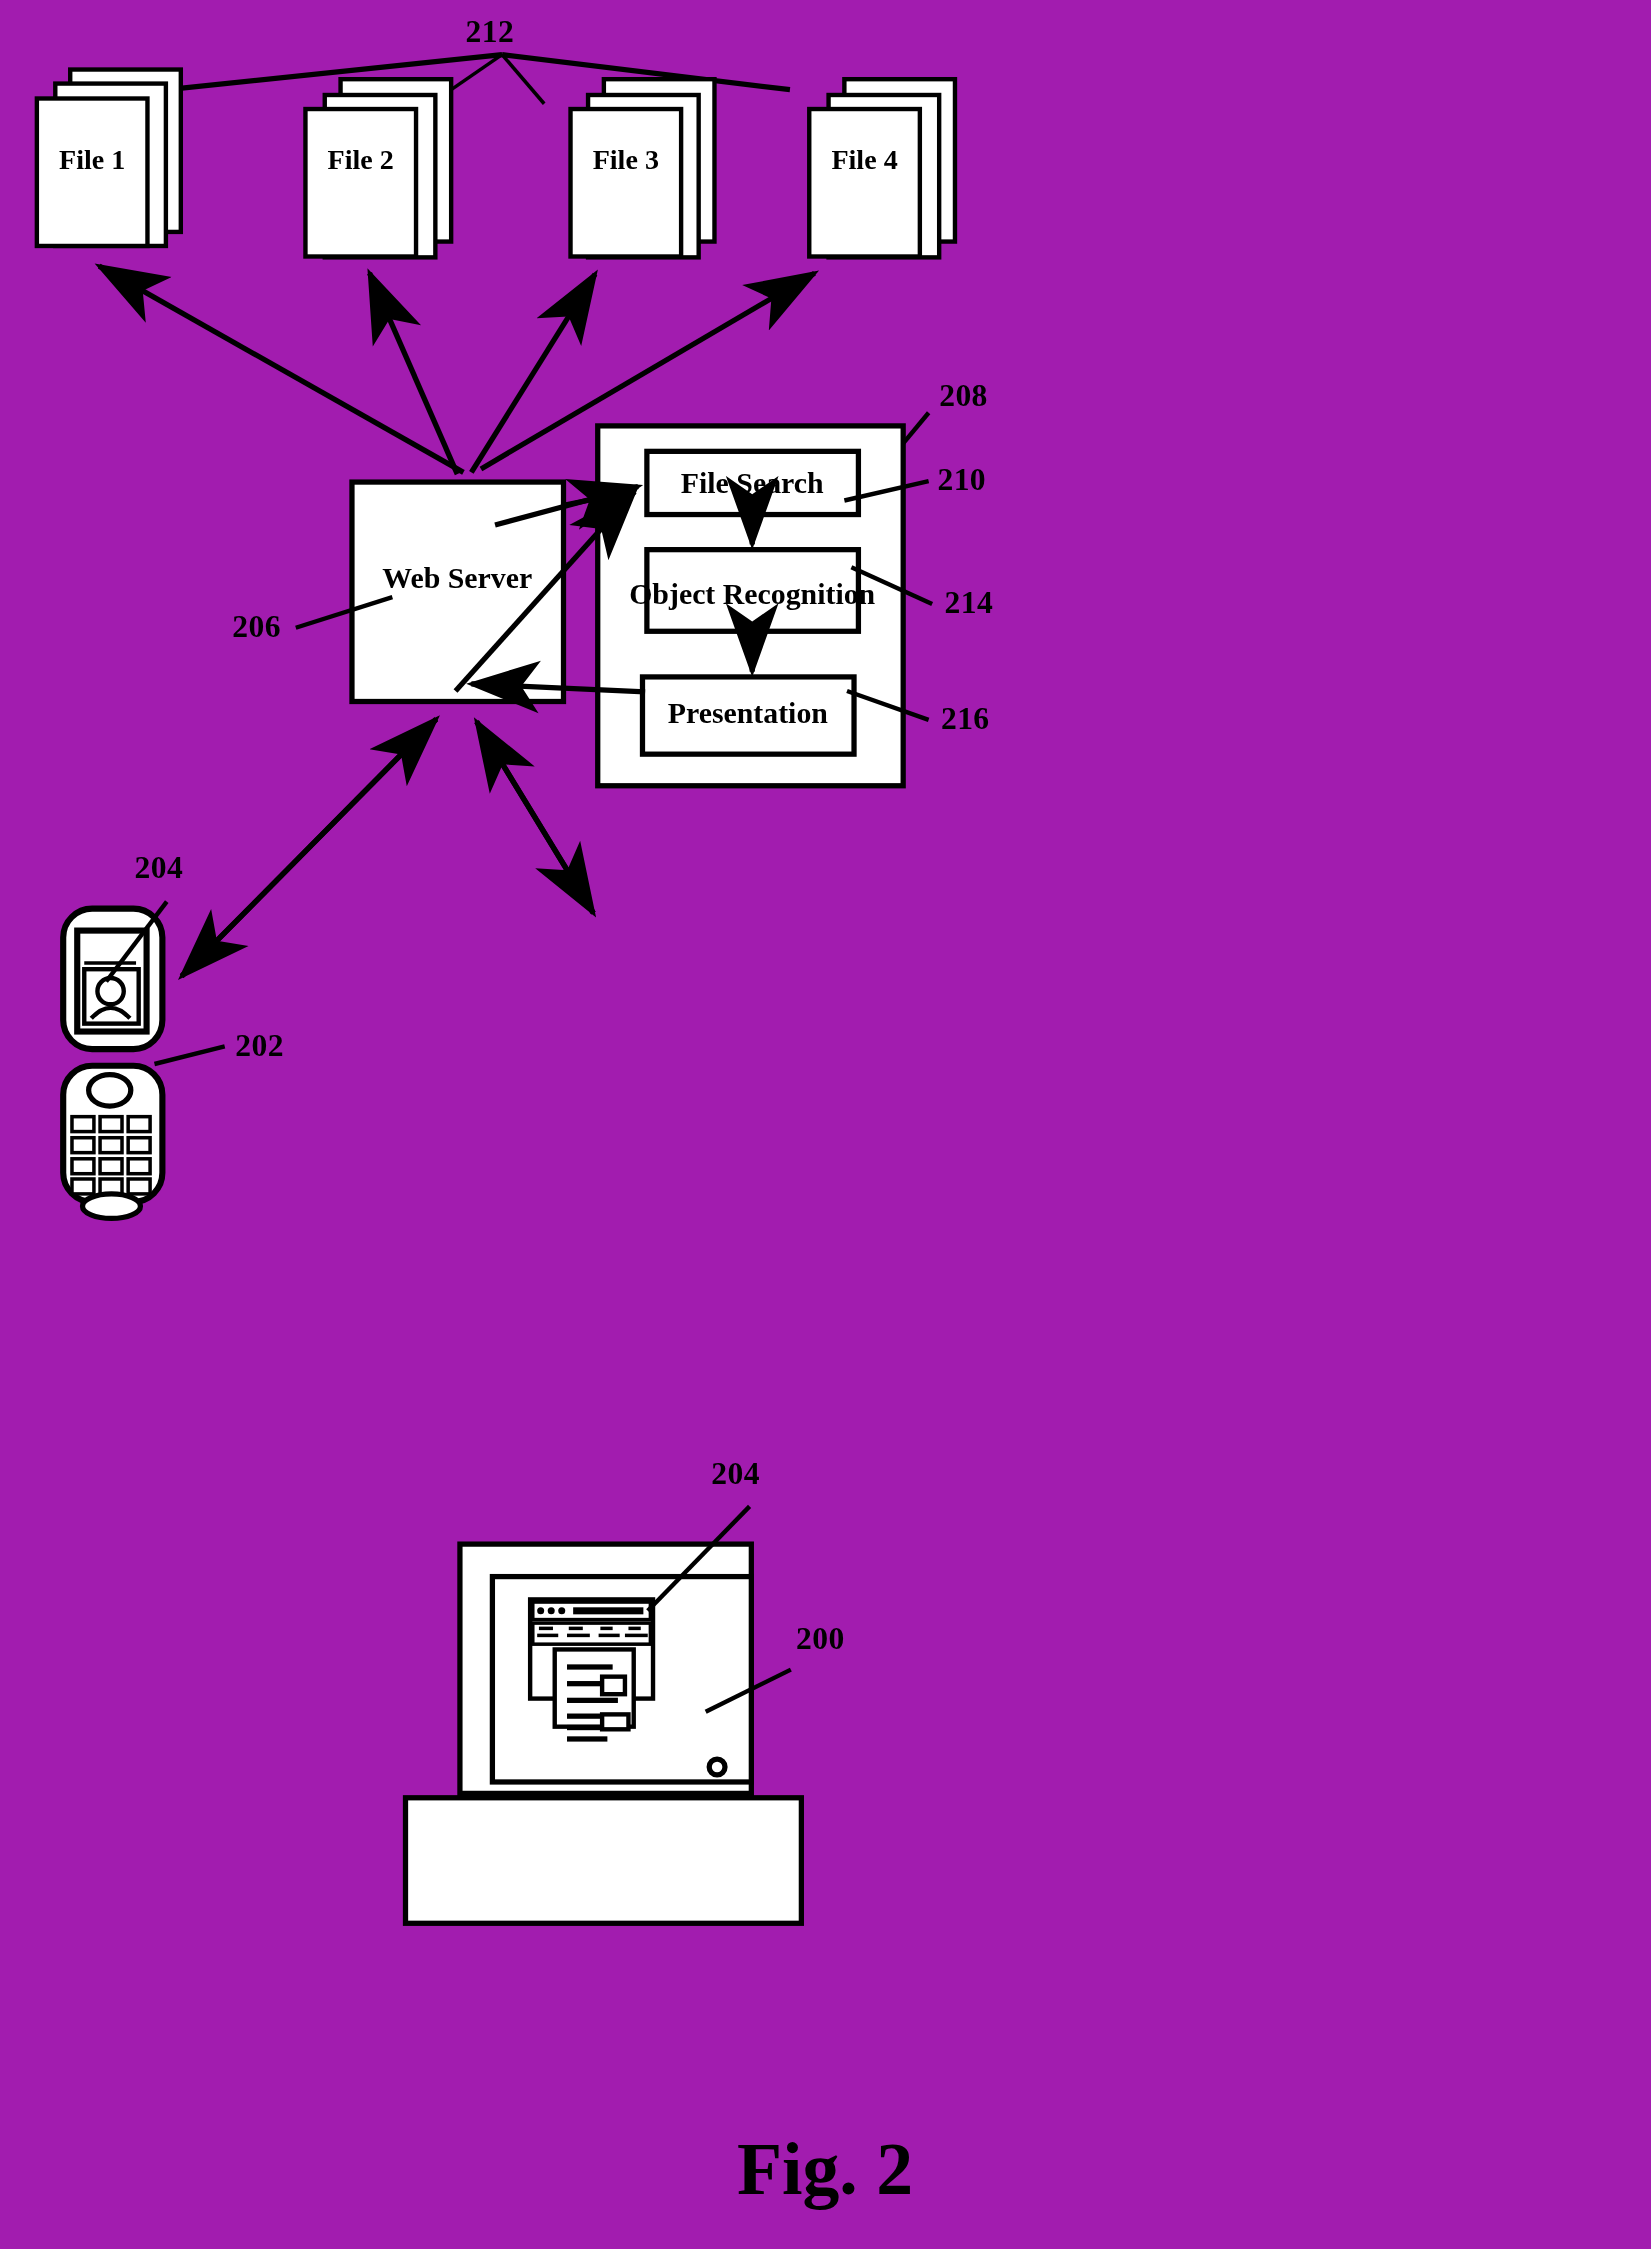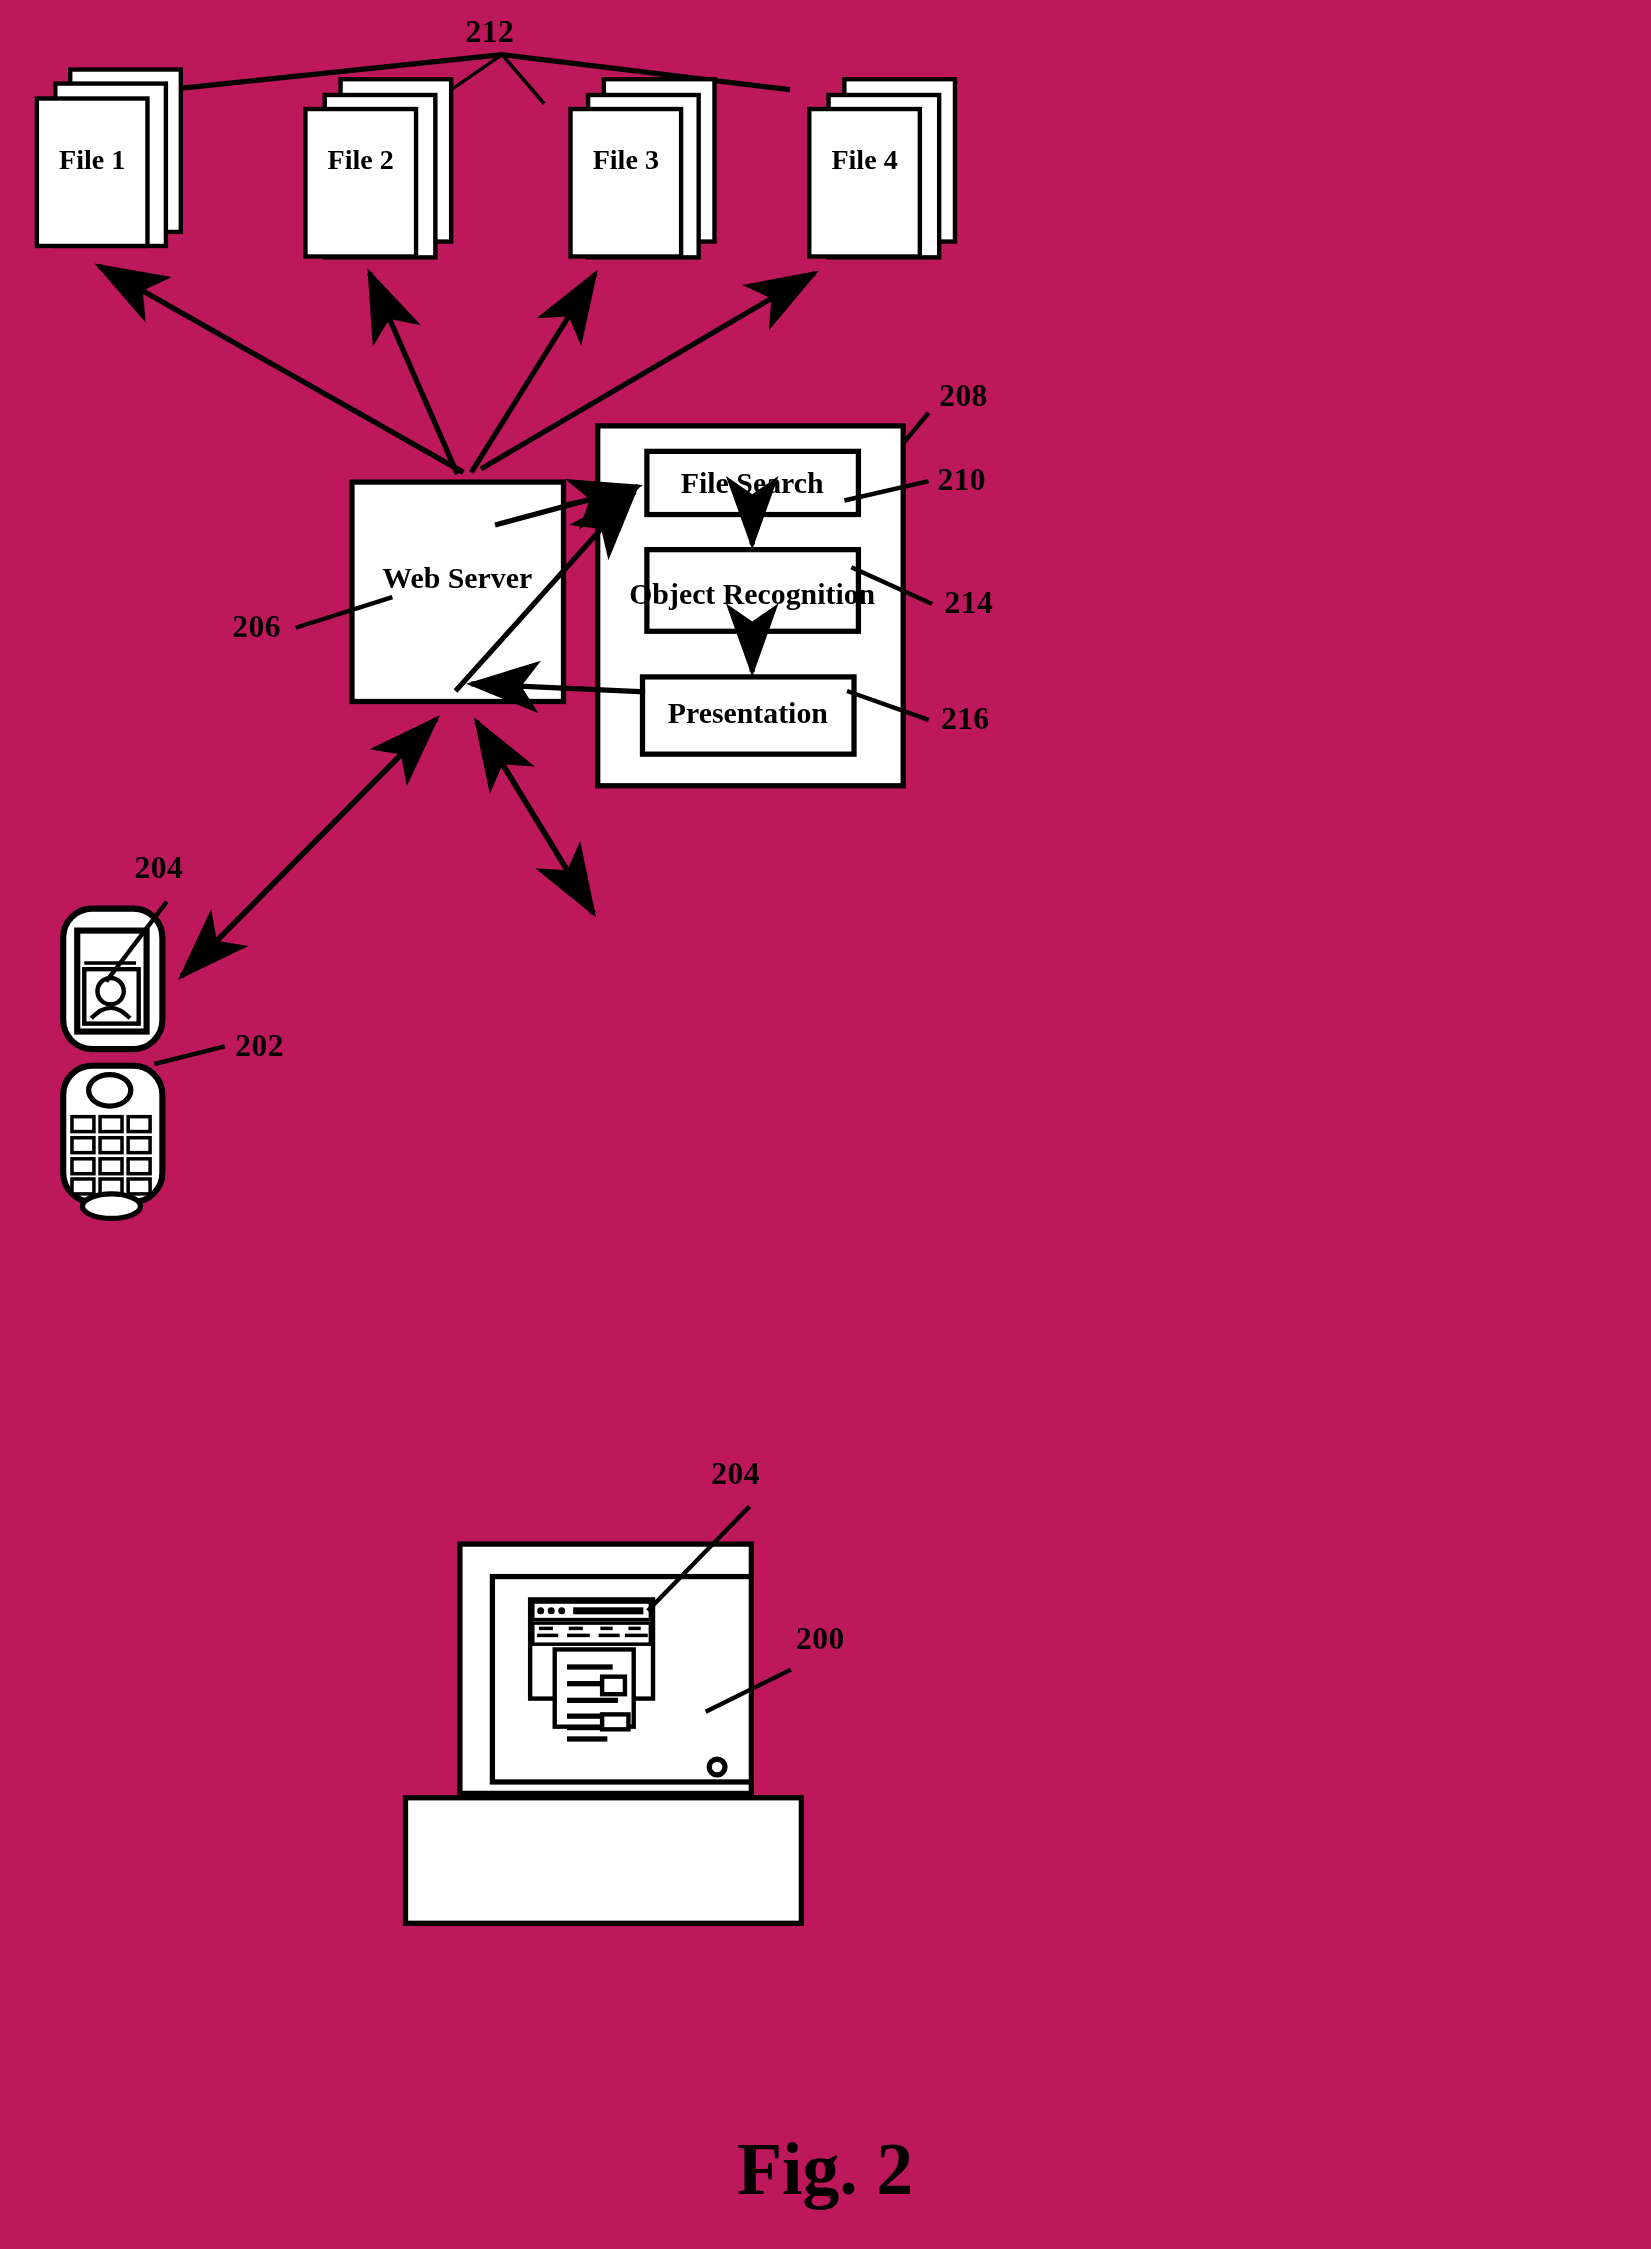--- a/index.html
+++ b/index.html
@@ -8,21 +8,21 @@
     padding: 0;
     background: #ffffff;
   }
   body {
     font-family: "Liberation Serif", "DejaVu Serif", serif;
   }
   #figure-root {
     position: relative;
     width: 1651px;
     height: 2250px;
-    background: #be185d;
+    background: #a21caf;
     overflow: hidden;
   }
   #figure-svg {
     position: absolute;
     left: 0;
     top: 0;
     width: 1651px;
     height: 2250px;
   }
   .lbl {

